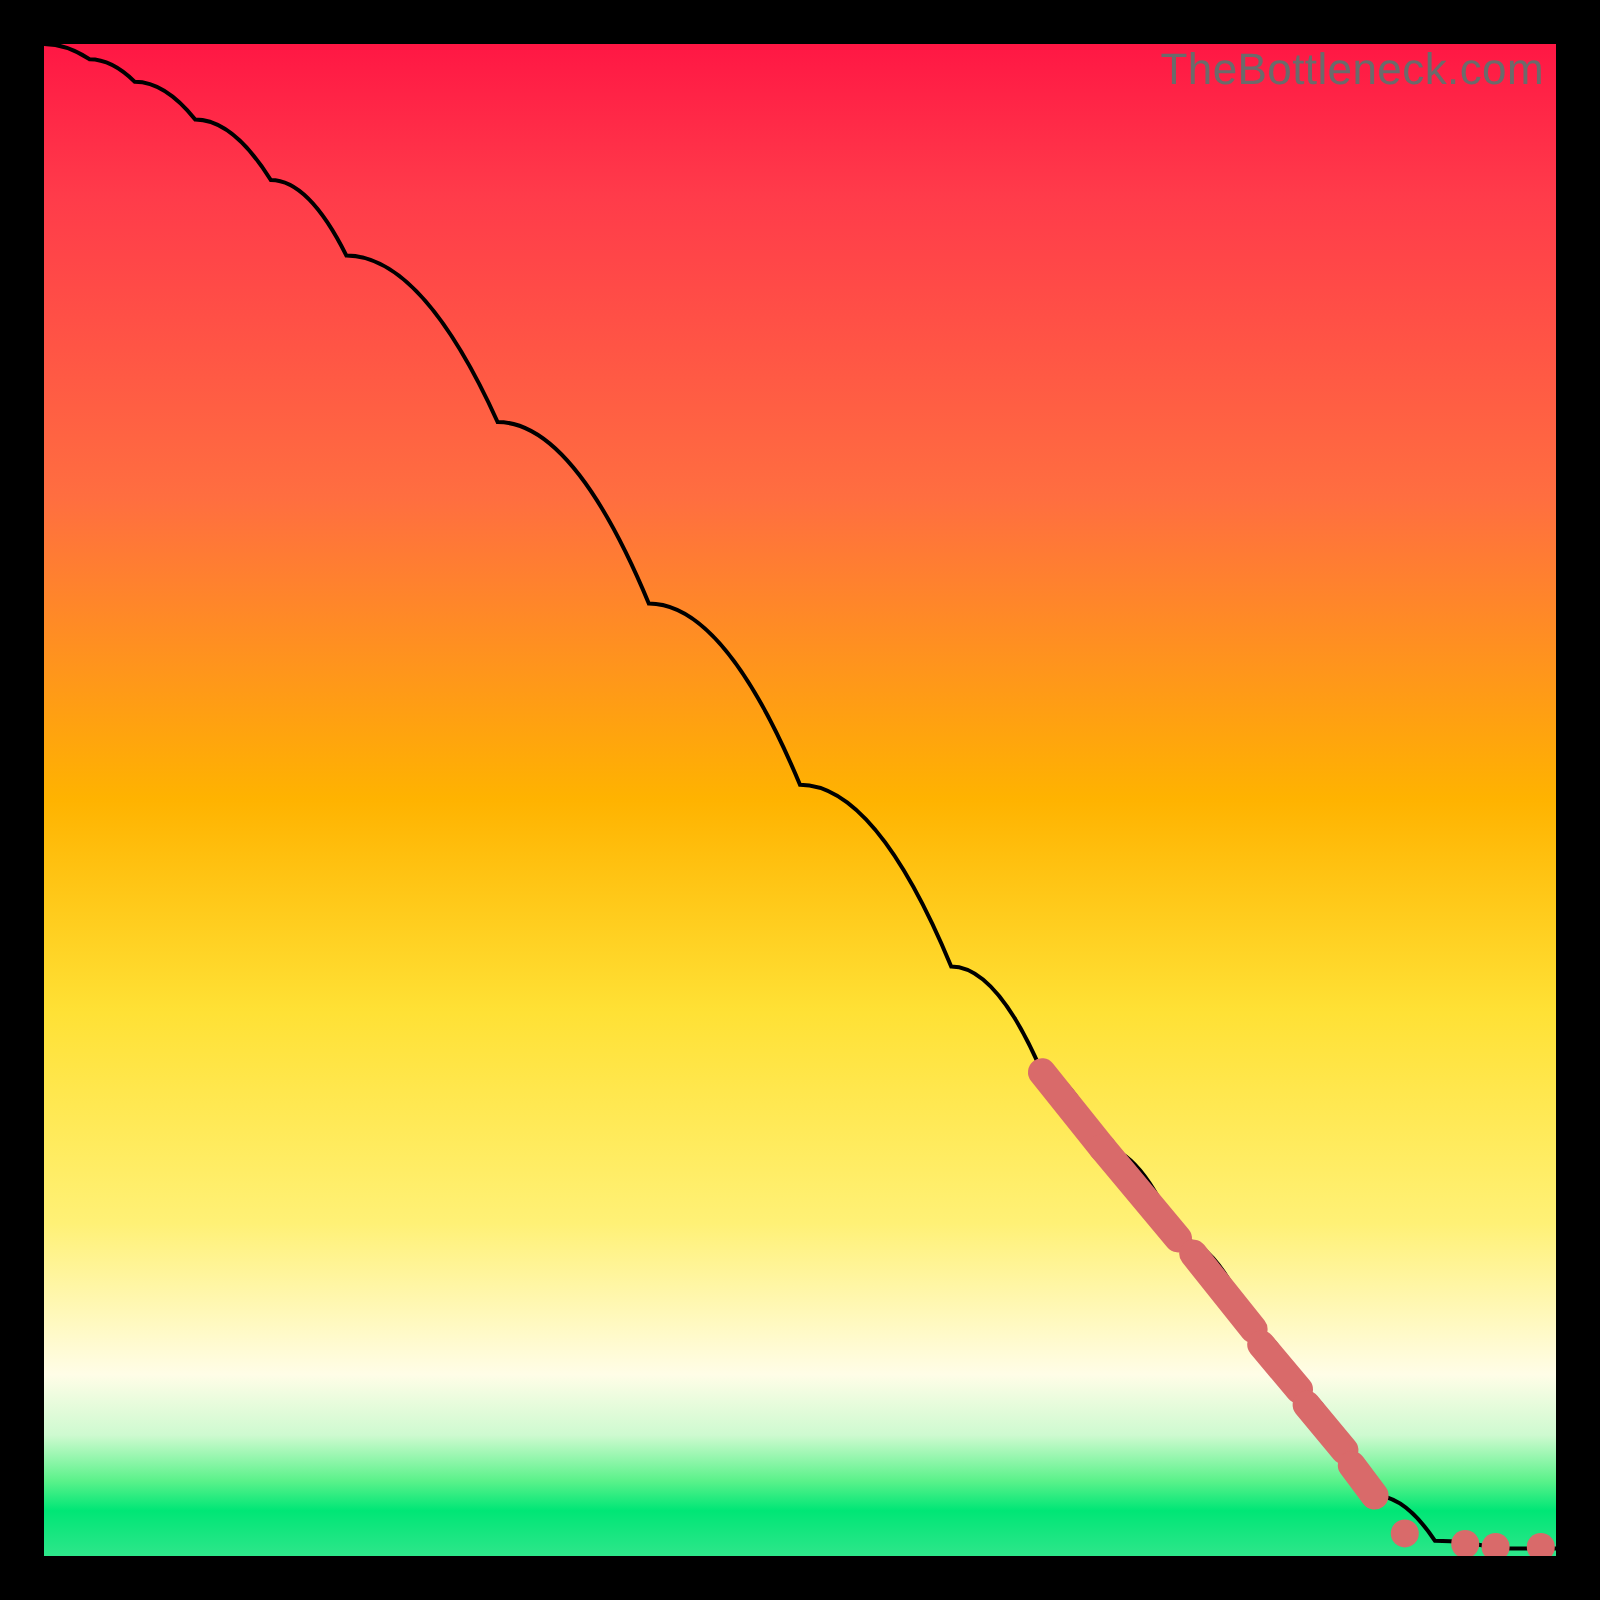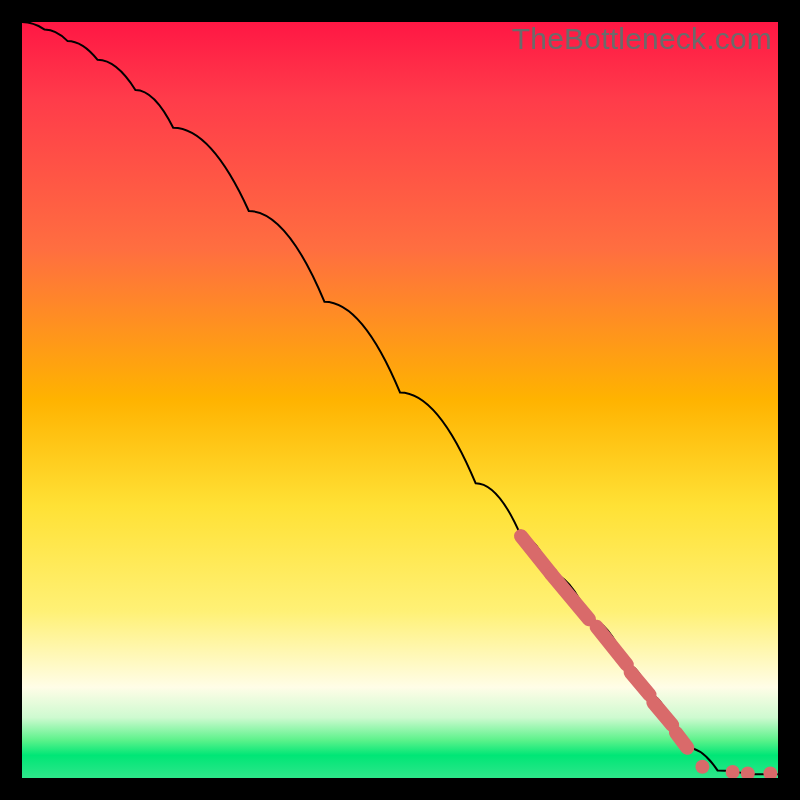--- a/index.html
+++ b/index.html
@@ -37,21 +37,21 @@
       #5cf28b 95%,
       #00e676 97%,
       #2ee68a 100%
     );
   }
   .watermark {
     position: absolute;
     top: 0px;
     right: 6px;
     color: #6b6b6b;
-    font-size: 30px;
+    font-size: 22px;
     font-weight: 400;
     letter-spacing: 0.2px;
     user-select: none;
   }
   svg.overlay {
     position: absolute;
     left: 0;
     top: 0;
     width: 756px;
     height: 756px;

